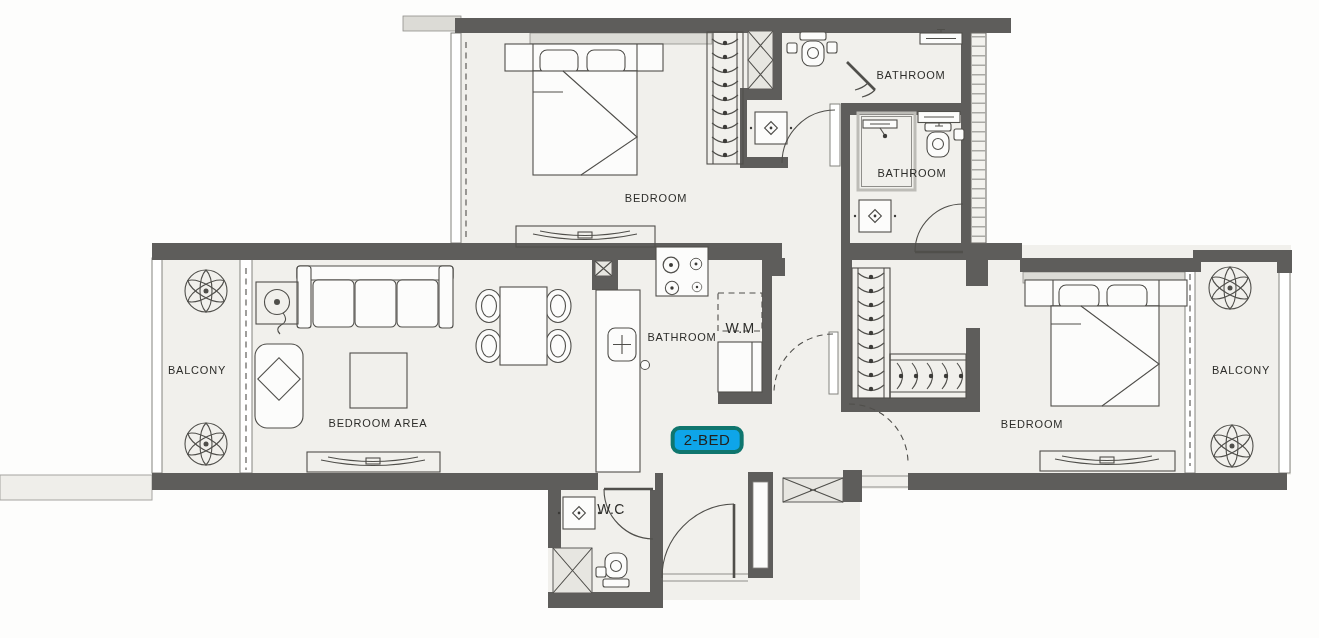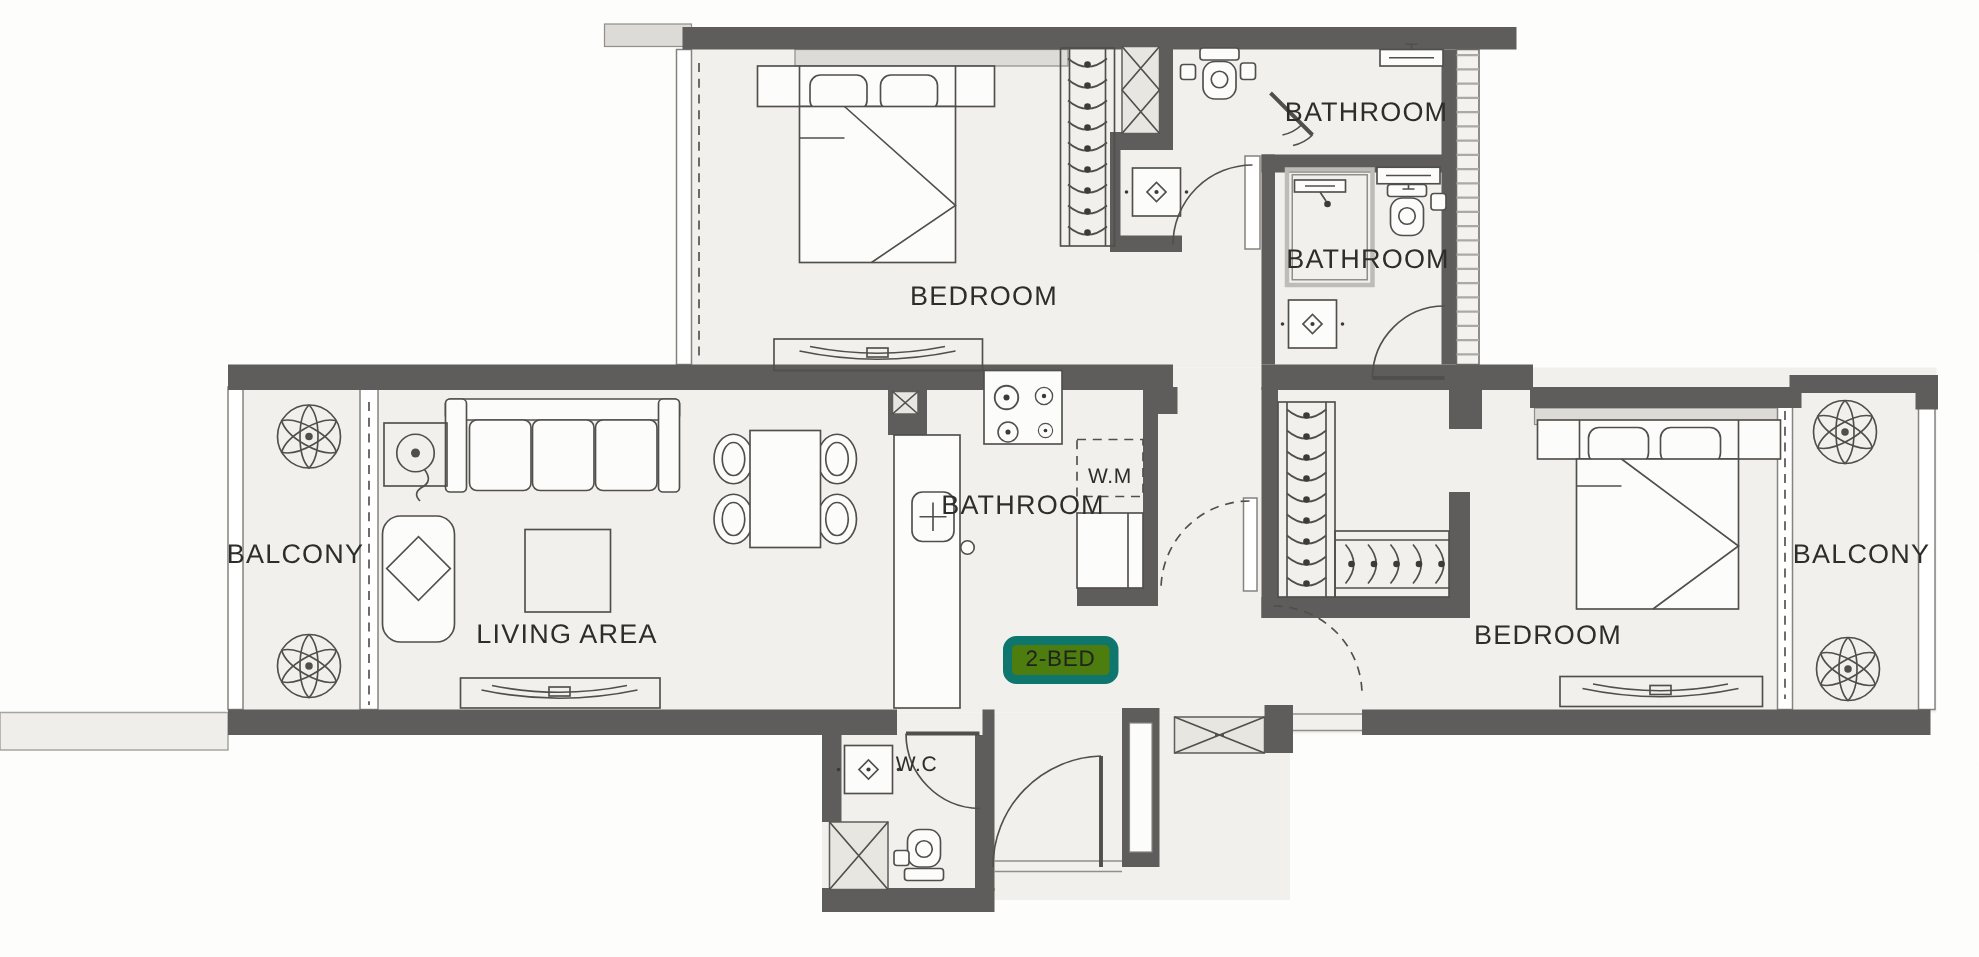--- a/index.html
+++ b/index.html
@@ -13,24 +13,24 @@
   .floor{fill:#f1f0ec;}
   .furn{fill:#fcfcfb;stroke:#504f4b;stroke-width:1.1;}
   .fn{fill:none;stroke:#504f4b;stroke-width:1.1;}
   .hatch{fill:#e7e6e1;stroke:#5e5d5b;stroke-width:1;}
   .dash{fill:none;stroke:#504f4b;stroke-width:1.1;stroke-dasharray:6 4.5;}
   .leaf{stroke:#504f4b;stroke-width:2.6;fill:none;}
   .thl{stroke:#8f8e8a;stroke-width:1;fill:none;}
   .shower-box{fill:none;stroke:#bdbcb7;stroke-width:3;}
   
   .lbl{position:absolute;transform:translate(-50%,-50%);color:#2d2d2a;
-       font-size:18px;letter-spacing:0.8px;white-space:nowrap;}
+       font-size:11px;letter-spacing:0.8px;white-space:nowrap;}
   .lbl.small{font-size:14px;letter-spacing:0.4px;}
-  .badge{position:absolute;transform:translate(-50%,-50%);border:6px solid #0f766e;
-         border-radius:9px;background:#4d7c0f;padding:1px 9px 2px;
+  .badge{position:absolute;transform:translate(-50%,-50%);border:4px solid #0f766e;
+         border-radius:9px;background:#0ea5e9;padding:1px 9px 2px;
          font-size:15px;letter-spacing:0.5px;color:#22221f;white-space:nowrap;}
 </style>
 </head>
 <body>
 
 <div class="plan">
 
 <svg width="1319" height="638" viewBox="0 0 1319 638">
   <defs>
     <g id="hang">
@@ -348,20 +348,20 @@
     <path class="thl" d="M663,574 H748 M663,581 H748"></path>
     <path class="leaf" d="M734,578 V504"></path>
     <path class="fn" d="M734,504 A74,74 0 0 0 662,578"></path>
   </g>
 </svg>
 
   <div class="lbl" style="left:656px;top:198px">BEDROOM</div>
   <div class="lbl" style="left:911px;top:75px">BATHROOM</div>
   <div class="lbl" style="left:912px;top:173px">BATHROOM</div>
   <div class="lbl" style="left:197px;top:370px">BALCONY</div>
-  <div class="lbl" style="left:378px;top:423px">LIVING AREA</div>
+  <div class="lbl" style="left:378px;top:423px">BEDROOM AREA</div>
   <div class="lbl" style="left:682px;top:337px">BATHROOM</div>
-  <div class="lbl small" style="left:740px;top:317px">W.M</div>
+  <div class="lbl small" style="left:740px;top:328px">W.M</div>
   <div class="lbl small" style="left:611px;top:509px">W.C</div>
   <div class="lbl" style="left:1032px;top:424px">BEDROOM</div>
   <div class="lbl" style="left:1241px;top:370px">BALCONY</div>
   <div class="badge" style="left:707px;top:440px">2-BED</div>
 </div>
 
 </body></html>

